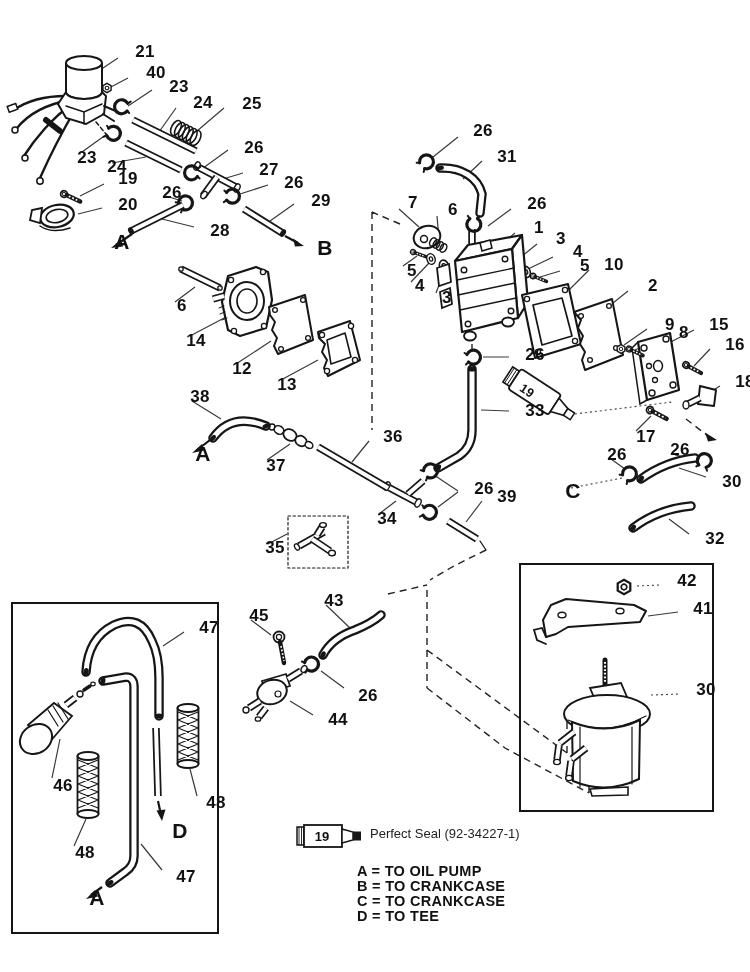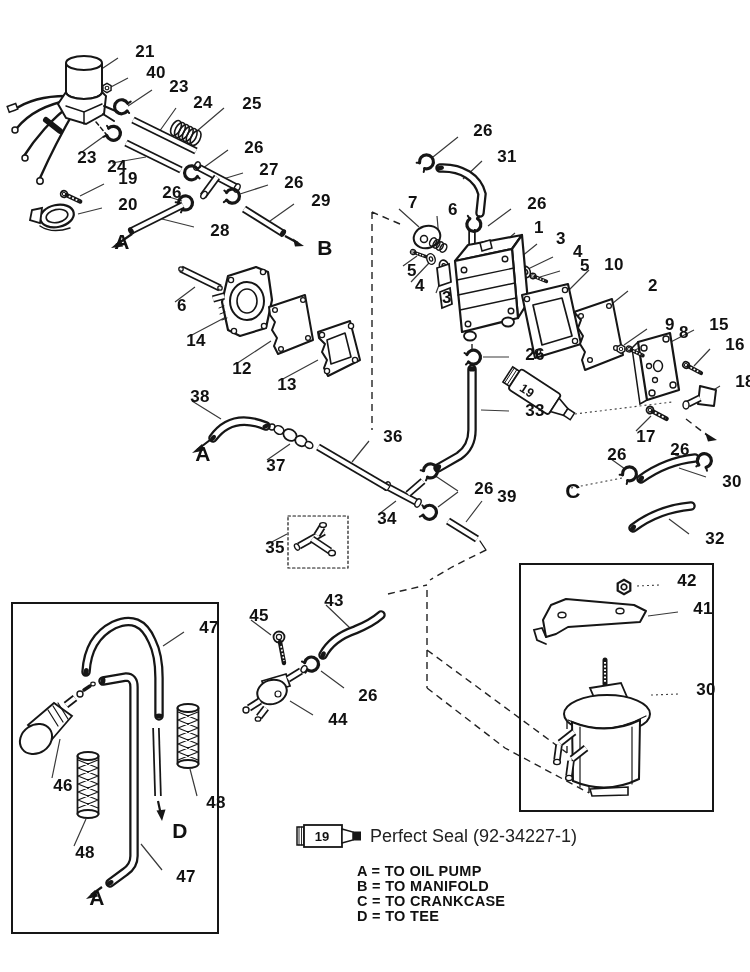--- a/index.html
+++ b/index.html
@@ -17,21 +17,21 @@
   .dash{stroke:#222;stroke-width:1.4;fill:none;stroke-dasharray:7 5;}
   .dot{stroke:#444;stroke-width:1.1;fill:none;stroke-dasharray:2 3;}
   .thin{stroke:#161616;stroke-width:2.2;fill:none;}
   .ah{fill:#161616;stroke:none;}
   .plabel{position:absolute;transform:translate(-50%,-50%);font-weight:bold;font-size:17px;
           letter-spacing:.4px;white-space:nowrap;color:#111;}
   .letter{font-size:21px;}
   .rot33{font-size:12.5px;transform:translate(-50%,-50%) rotate(33deg);}
   .seal-icon-num{position:absolute;left:322px;top:836px;transform:translate(-50%,-50%);
           font-size:13px;font-weight:bold;}
-  .seal-text{position:absolute;left:370px;top:826px;font-size:18px;color:#222;}
+  .seal-text{position:absolute;left:370px;top:826px;font-size:13px;color:#222;}
   .legend-line{position:absolute;left:357px;font-weight:bold;font-size:14.5px;letter-spacing:.3px;}
 </style>
 </head>
 <body>
 
 <div class="stage">
 
 <svg width="750" height="972" viewBox="0 0 750 972">
   <defs>
     <g id="clip">
@@ -532,18 +532,18 @@
       <div class="plabel letter" style="left: 164px; top: 831px;">D</div>
       <div class="plabel letter" style="left: 81px; top: 898px;">A</div>
     </div>
 
 <div class="plabel rot33" style="left:527px;top:391px;">19</div>
 
 <div>
   <div class="seal-icon-num">19</div>
   <div class="seal-text">Perfect Seal (92-34227-1)</div>
   <div class="legend-line" style="top:863px;">A = TO OIL PUMP</div>
-  <div class="legend-line" style="top:878px;">B = TO MANIFOLD</div>
+  <div class="legend-line" style="top:878px;">B = TO CRANKCASE</div>
   <div class="legend-line" style="top:893px;">C = TO CRANKCASE</div>
   <div class="legend-line" style="top:908px;">D = TO TEE</div>
 </div>
 
 </div>
 
 </body></html>

